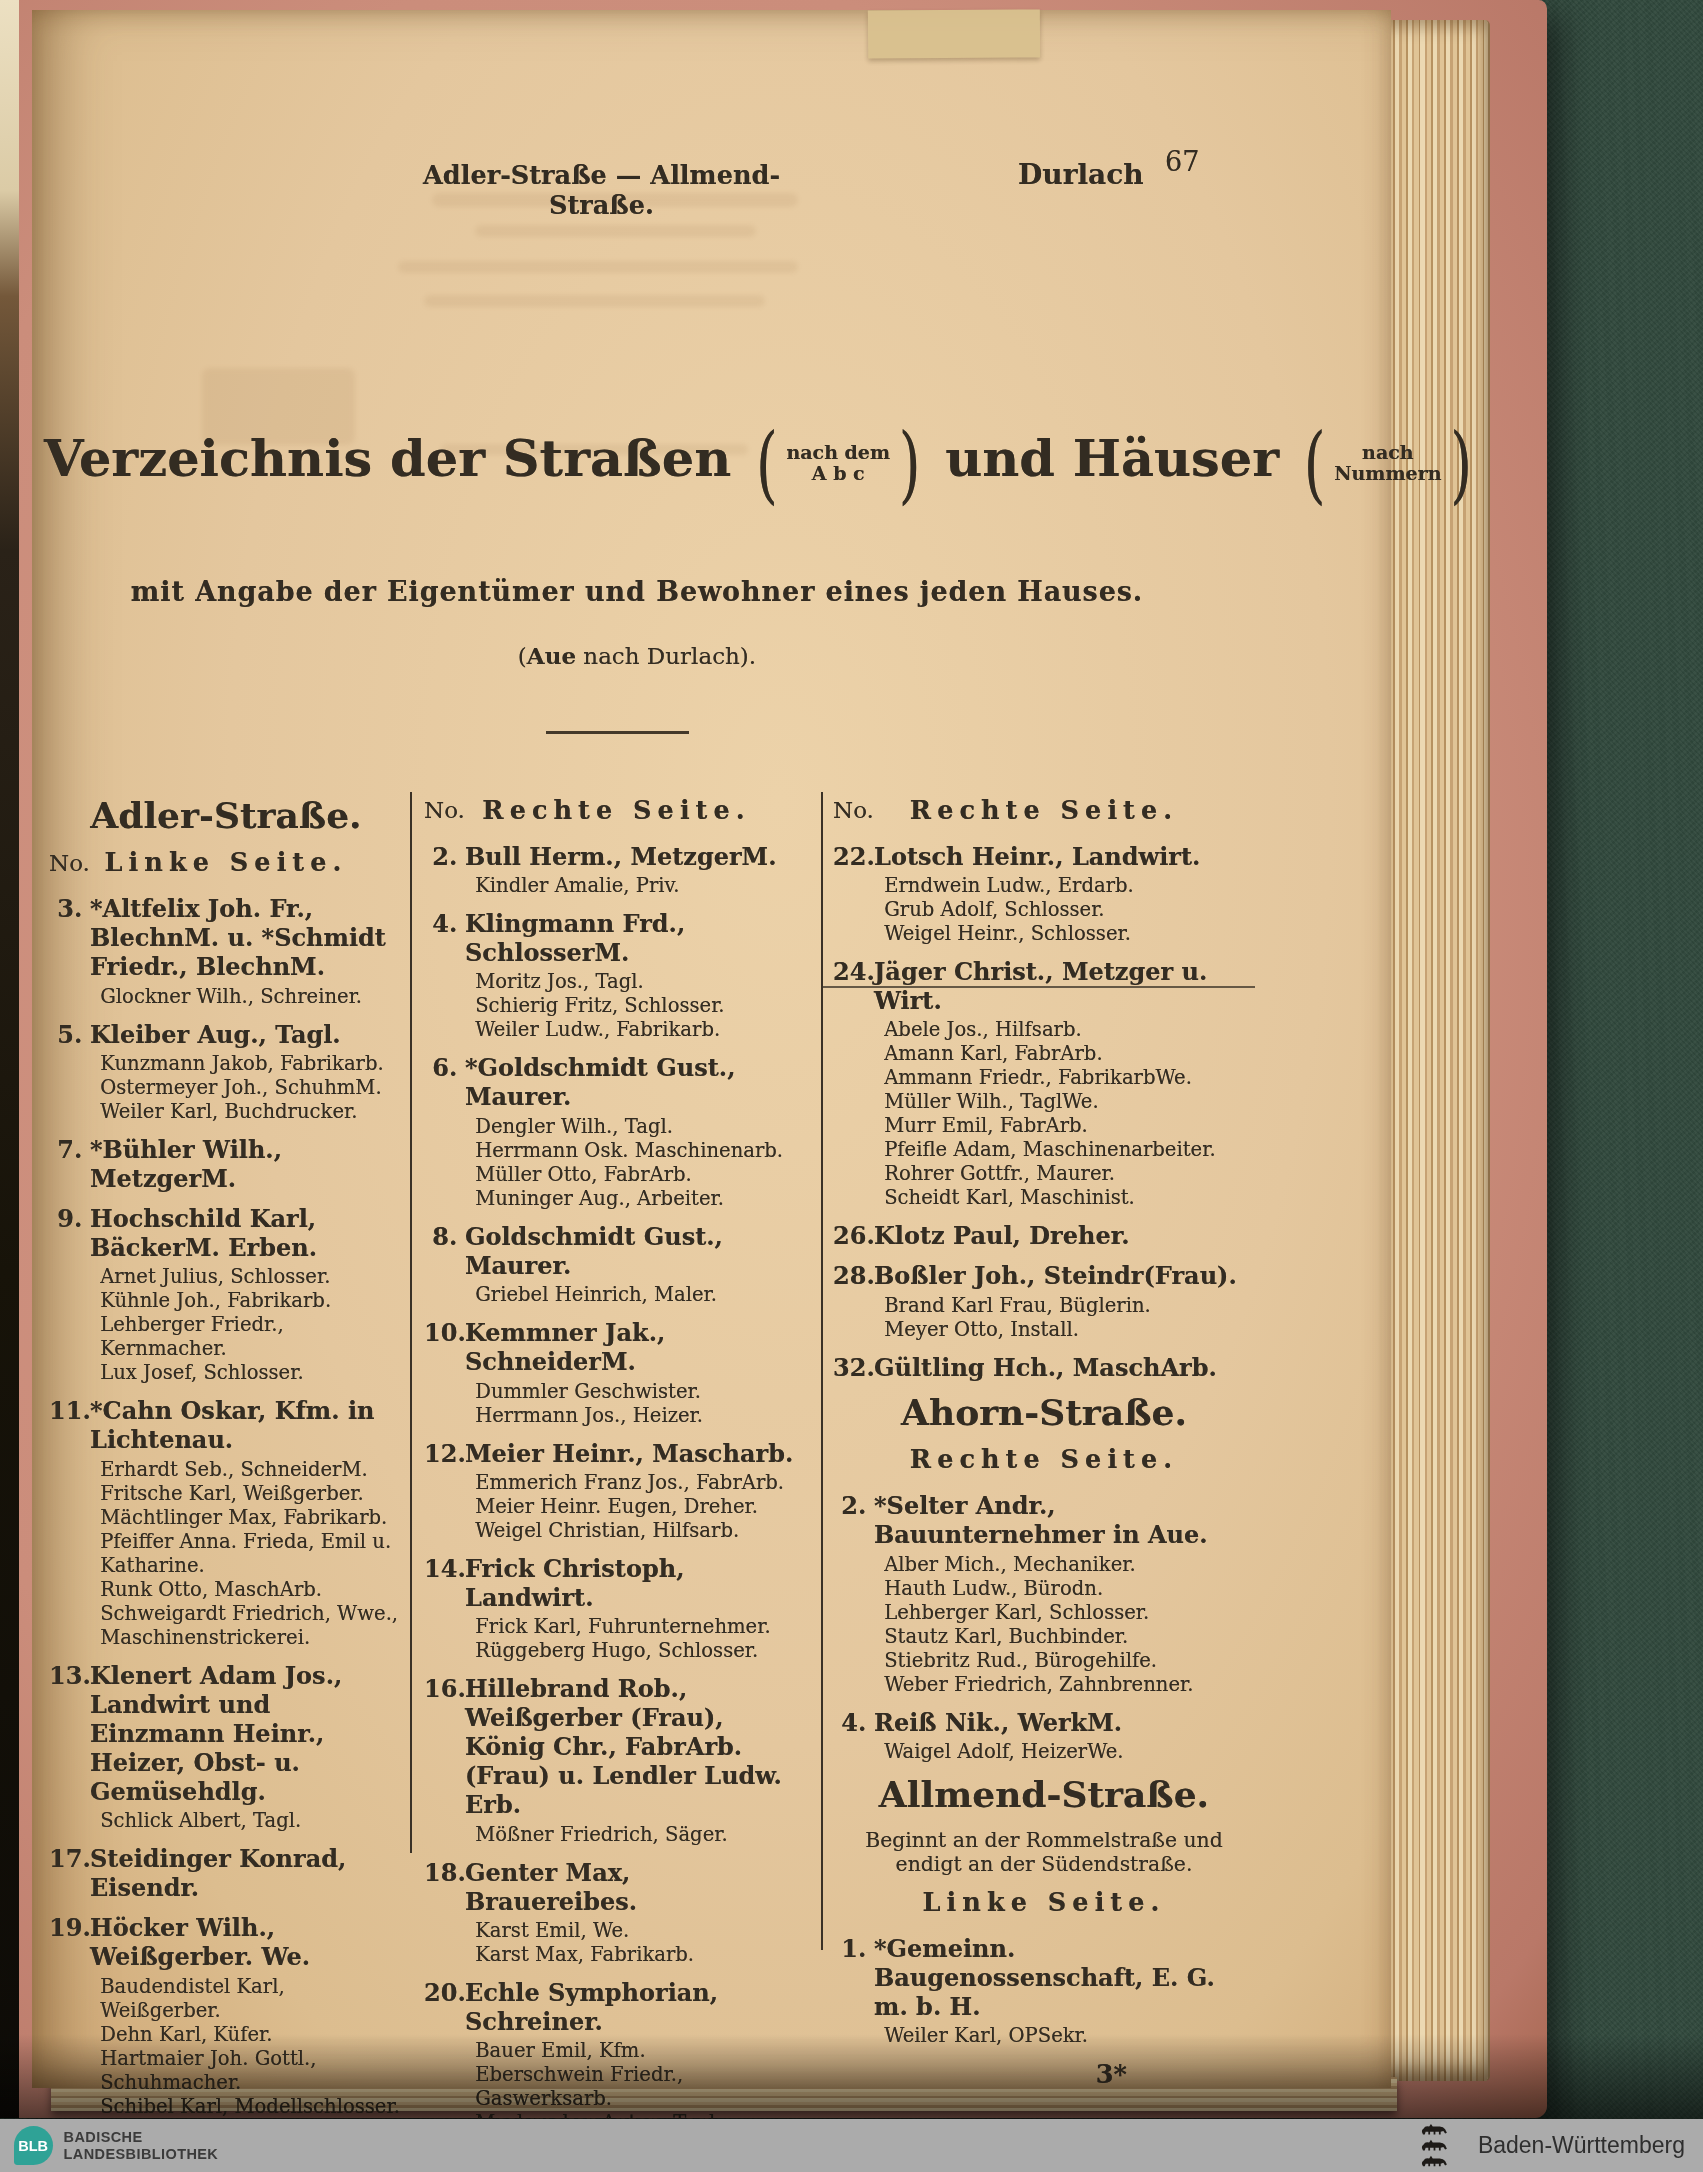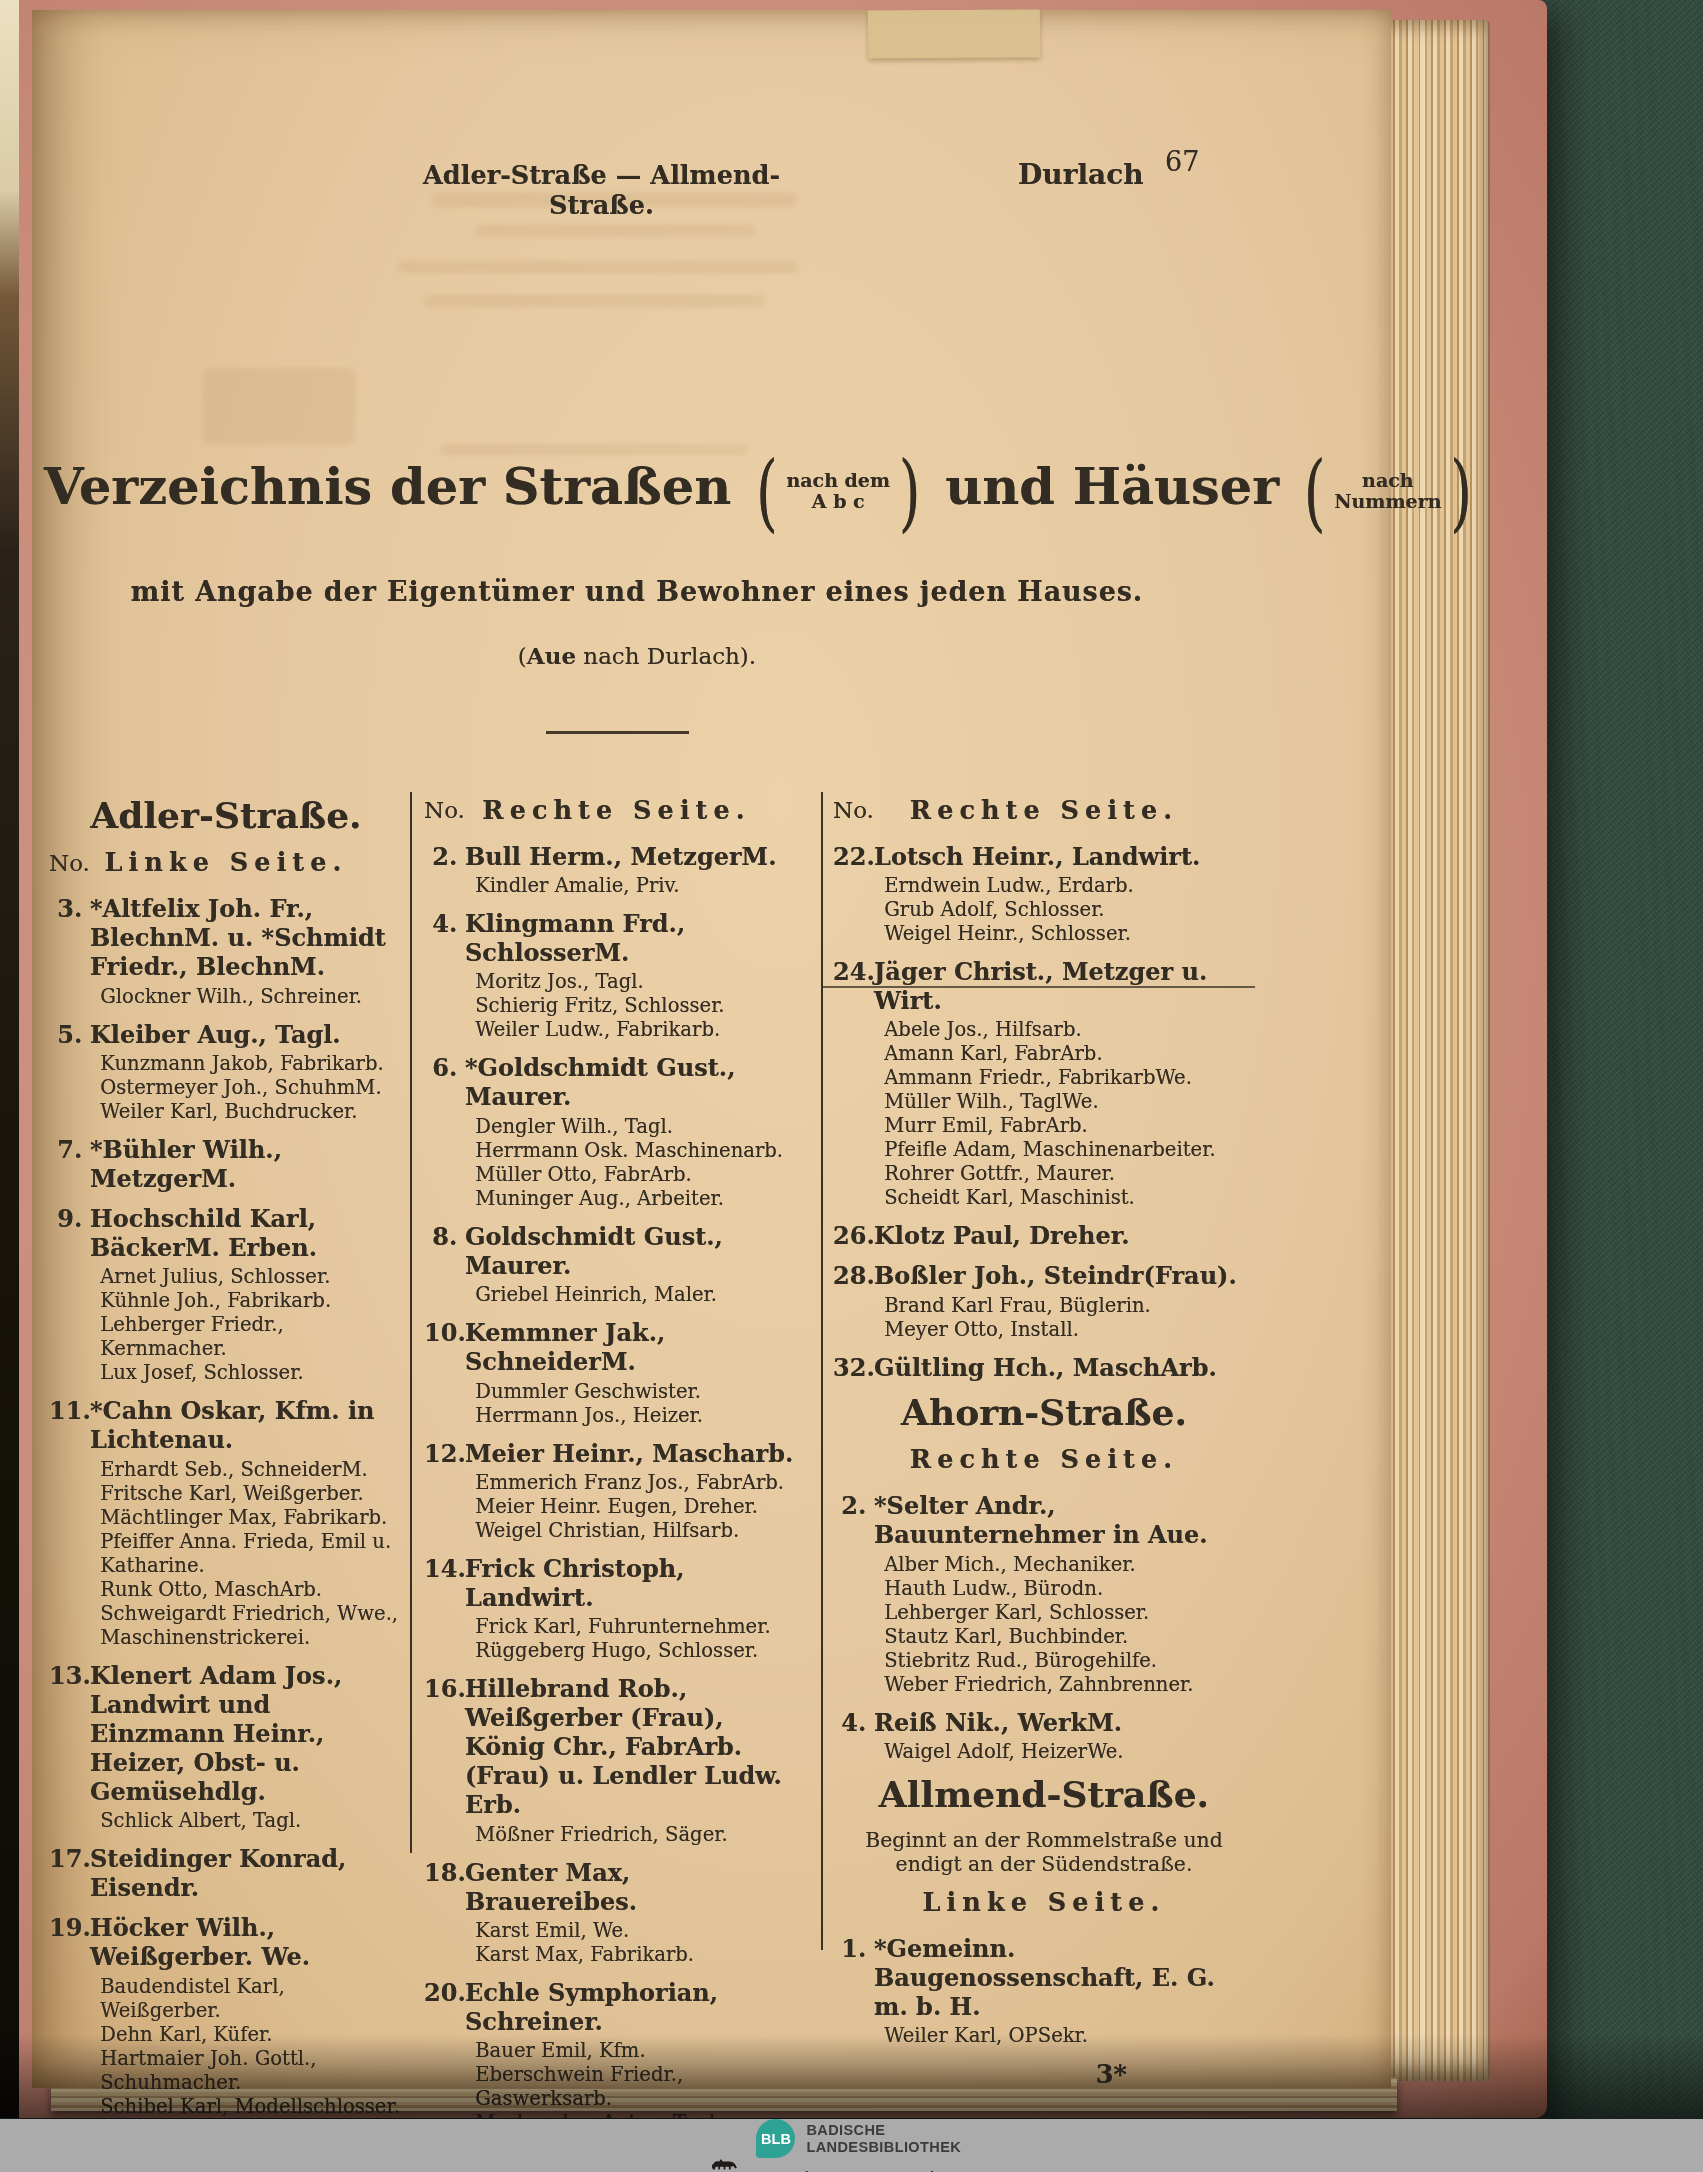--- a/index.html
+++ b/index.html
@@ -48,21 +48,21 @@
     box-shadow:0 2.6px 5.1px rgba(70,45,15,.3);
   }
   .ghost { position:absolute; background:#8a5f33; opacity:.09; filter:blur(2.6px); border-radius:7.7px; }
 
   
   .ink { color:#332c22; text-shadow:0 0 0.4px rgba(51,44,34,.6); }
   .ph-range { position:absolute; left:348px; top:150px; width:443px; text-align:center; font-size:25.6px; font-weight:700; }
   .ph-place { position:absolute; left:986px; top:148px; font-size:28px; font-weight:700; font-family:"DejaVu Serif",serif; }
   .ph-num   { position:absolute; left:1133px; top:136px; font-size:27px; }
 
-  .main-title { position:absolute; left:12px; top:446px; width:1186px; text-align:center; font-size:51px; font-weight:700; white-space:nowrap; }
+  .main-title { position:absolute; left:12px; top:418px; width:1186px; text-align:center; font-size:51px; font-weight:700; white-space:nowrap; }
   .pgroup { display:inline-flex; align-items:center; vertical-align:middle; margin:0 5.1px; }
   .bigparen { font-size:56px; font-weight:400; transform:scaleY(1.5); padding:0 1.7px; }
   .pstack { display:inline-flex; flex-direction:column; font-size:19px; line-height:21px; font-weight:700; text-align:center; margin:0 7px; }
   .subtitle { position:absolute; left:12px; top:566px; width:1186px; text-align:center; font-size:27px; font-weight:700; letter-spacing:0.9px; }
   .loc-note { position:absolute; left:12px; top:632px; width:1186px; text-align:center; font-size:23px; }
   .title-divider { position:absolute; left:514px; top:721px; width:143px; height:2.6px; background:#44392a; }
 
   .col { position:absolute; top:782px; }
   .col1 { left:17px;  width:354px; }
   .col2 { left:392px; width:385px; }
@@ -84,21 +84,20 @@
   .res   { font-size:19.6px; line-height:24px; font-weight:500; }
   .sig   { text-align:right; padding-right:128px; font-size:25.6px; font-weight:700; margin-top:5.1px; }
 
   
   .bottom-shadow { position:absolute; left:0; top:2034px; width:1704px; height:85px;
     background:linear-gradient(180deg, rgba(0,0,0,0), rgba(0,0,0,.55)); }
   .footer {
     position:absolute; left:0; top:2119px; width:1704px; height:53px; background:#ababab;
     display:flex; align-items:center; justify-content:space-between;
     font-family:"Liberation Sans", sans-serif;
-    flex-direction:column;
   }
   .f-left { display:flex; align-items:center; gap:11px; padding-left:13.6px; }
   .blb-badge { width:39px; height:39px; border-radius:50% 50% 50% 3.4px; background:#2fa296;
     display:flex; align-items:center; justify-content:center; color:#fff; font-weight:700; font-size:14.5px; }
   .lib-name { font-size:14.5px; line-height:17px; font-weight:700; color:#3b3b3b; letter-spacing:0.4px; }
   .f-right { display:flex; align-items:center; gap:28px; padding-right:19px; color:#2e2e2e; }
   .state-name { font-size:23px; }
 </style>
 </head>
 <body>

